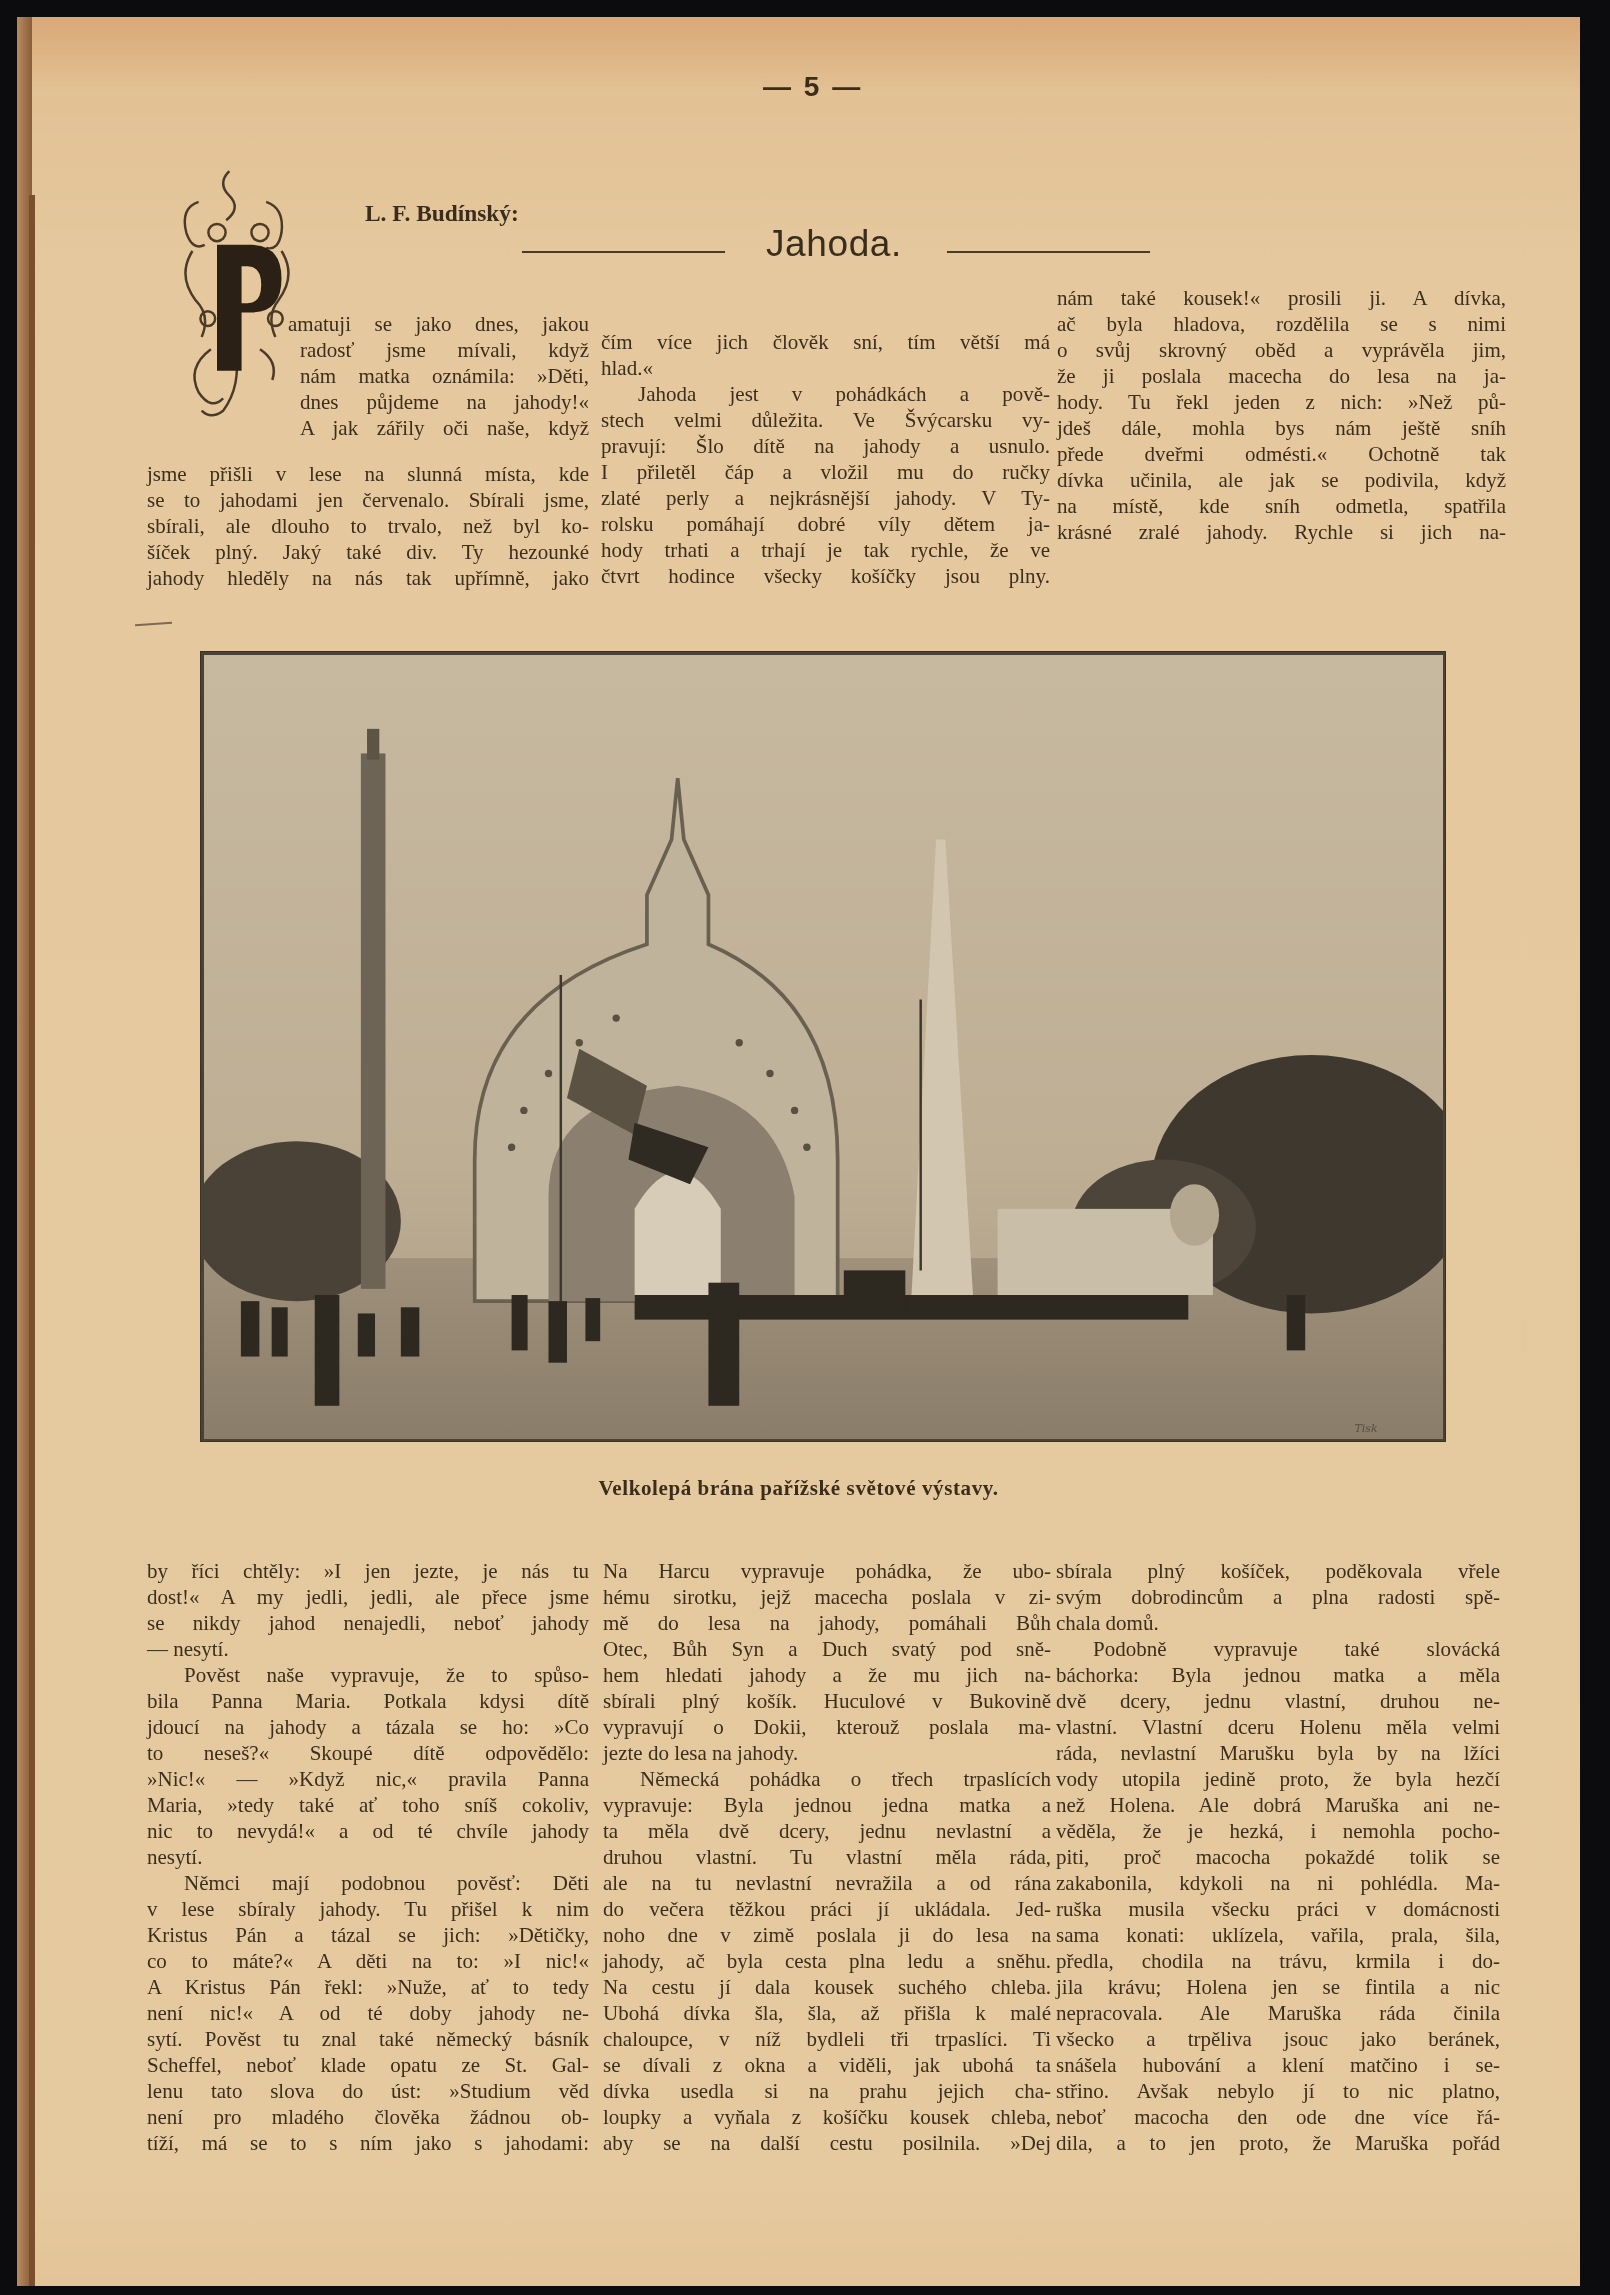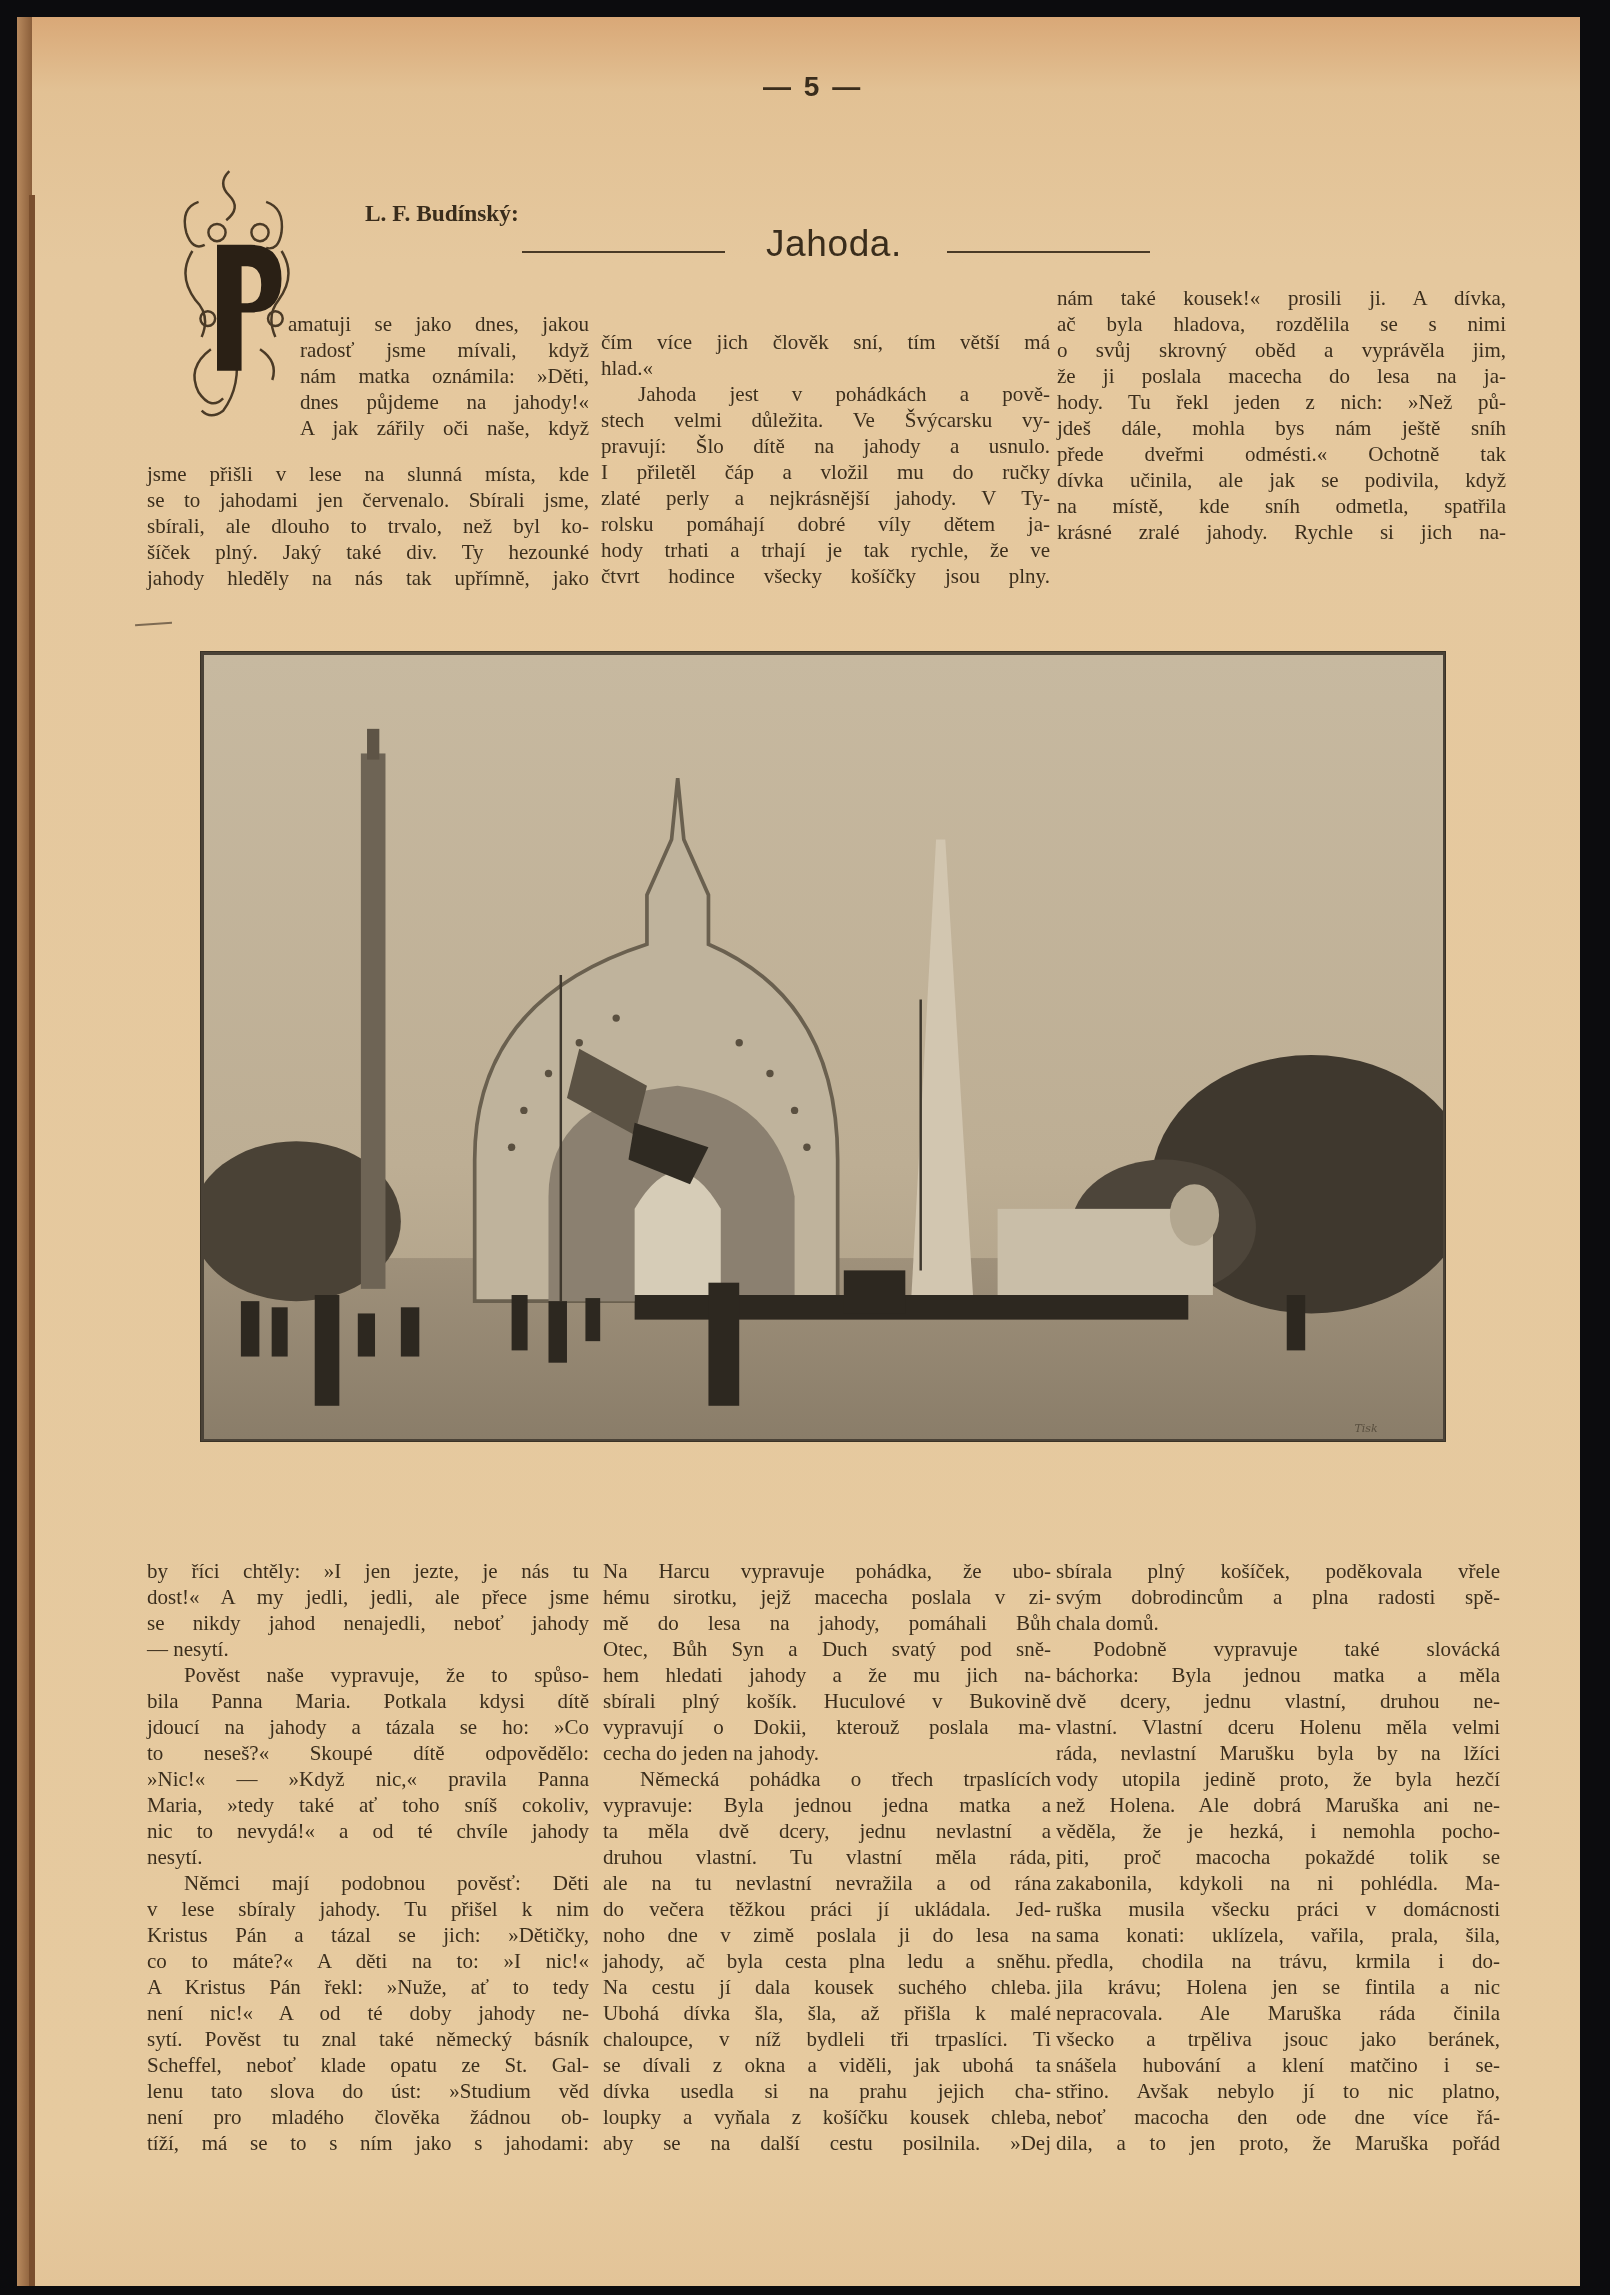--- a/index.html
+++ b/index.html
@@ -198,20 +198,21 @@
           <rect x="620" y="1045" width="24" height="70"></rect>
         <rect x="700" y="1040" width="900" height="40"></rect>
         <rect x="820" y="1020" width="50" height="200"></rect>
         <rect x="1040" y="1000" width="100" height="70"></rect>
         <rect x="1760" y="1040" width="30" height="90"></rect>
       </g>
       <text x="1870" y="1262" font-size="18" fill="#5a5040" font-style="italic">Tisk</text>
     </svg>
   </div>
 
+  <div class="caption">Velkolepá brána pařížské světové výstavy.</div>
 
   <div class="col" style="left:130px; top:1541px; width:442px;">
     <span class="line">by říci chtěly: »I jen jezte, je nás tu</span>
     <span class="line">dost!« A my jedli, jedli, ale přece jsme</span>
     <span class="line">se nikdy jahod nenajedli, neboť jahody</span>
     <span class="line last">— nesytí.</span>
     <span class="line" style="padding-left:37px;">Pověst naše vypravuje, že to spůso-</span>
     <span class="line">bila Panna Maria. Potkala kdysi dítě</span>
     <span class="line">jdoucí na jahody a tázala se ho: »Co</span>
     <span class="line">to neseš?« Skoupé dítě odpovědělo:</span>
@@ -233,21 +234,21 @@
   </div>
 
   <div class="col" style="left:586px; top:1541px; width:448px;">
     <span class="line">Na Harcu vypravuje pohádka, že ubo-</span>
     <span class="line">hému sirotku, jejž macecha poslala v zi-</span>
     <span class="line">mě do lesa na jahody, pomáhali Bůh</span>
     <span class="line">Otec, Bůh Syn a Duch svatý pod sně-</span>
     <span class="line">hem hledati jahody a že mu jich na-</span>
     <span class="line">sbírali plný košík. Huculové v Bukovině</span>
     <span class="line">vypravují o Dokii, kterouž poslala ma-</span>
-    <span class="line last">cecha do jeden na jahody.</span>
+    <span class="line last">jezte do lesa na jahody.</span>
     <span class="line" style="padding-left:37px;">Německá pohádka o třech trpaslících</span>
     <span class="line">vypravuje: Byla jednou jedna matka a</span>
     <span class="line">ta měla dvě dcery, jednu nevlastní a</span>
     <span class="line">druhou vlastní. Tu vlastní měla ráda,</span>
     <span class="line">ale na tu nevlastní nevražila a od rána</span>
     <span class="line">do večera těžkou práci jí ukládala. Jed-</span>
     <span class="line">noho dne v zimě poslala ji do lesa na</span>
     <span class="line">jahody, ač byla cesta plna ledu a sněhu.</span>
     <span class="line">Na cestu jí dala kousek suchého chleba.</span>
     <span class="line">Ubohá dívka šla, šla, až přišla k malé</span>

